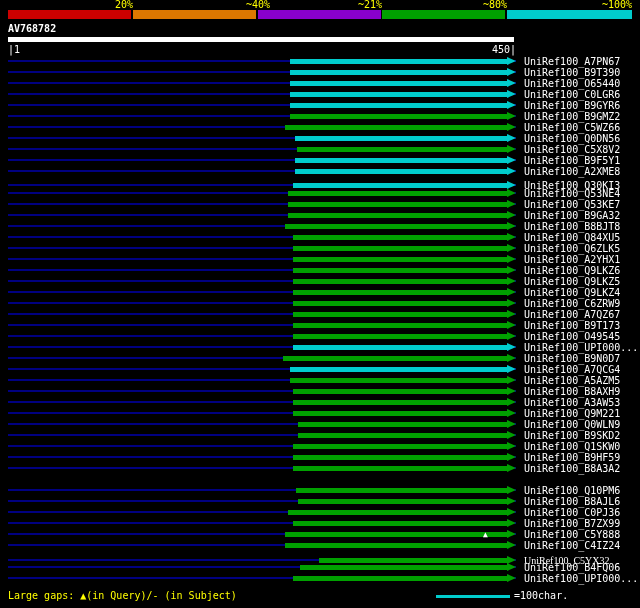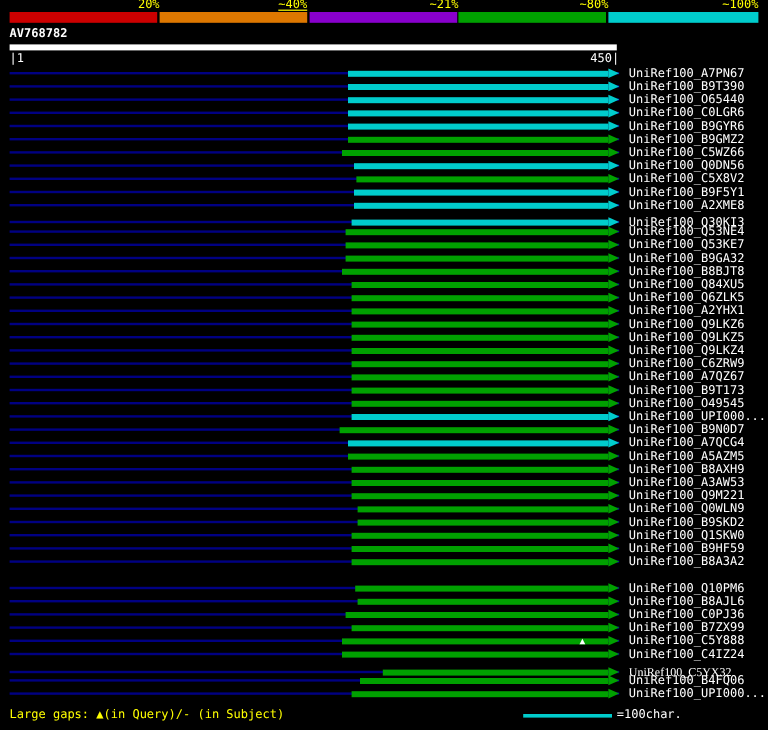--- a/index.html
+++ b/index.html
@@ -27,21 +27,21 @@
   .footer-scale-line{position:absolute;left:436px;top:595px;width:74px;height:3px;}
   .footer-scale-text{position:absolute;left:514px;top:590px;color:#fff;font-size:10px;line-height:12px;}
 </style>
 </head>
 <body>
 
 <div class="page">
 
   <div class="scale-labels">
       <div class="seg-label" style="left: 63px;">20%</div>
-      <div class="seg-label" style="left: 186px; text-decoration: underline;">~40%</div>
+      <div class="seg-label" style="left: 200px;">~40%</div>
       <div class="seg-label" style="left: 312px;">~21%</div>
       <div class="seg-label" style="left: 437px;">~80%</div>
       <div class="seg-label" style="left: 562px;">~100%</div>
     </div>
   <div class="scale-bar">
       <div class="seg" style="left: 8px; width: 123px; background: rgb(204, 0, 0);"></div>
       <div class="seg" style="left: 133px; width: 123px; background: rgb(221, 119, 0);"></div>
       <div class="seg" style="left: 258px; width: 123px; background: rgb(136, 0, 204);"></div>
       <div class="seg" style="left: 382px; width: 123px; background: rgb(0, 160, 0);"></div>
       <div class="seg" style="left: 507px; width: 125px; background: rgb(0, 204, 204);"></div>

